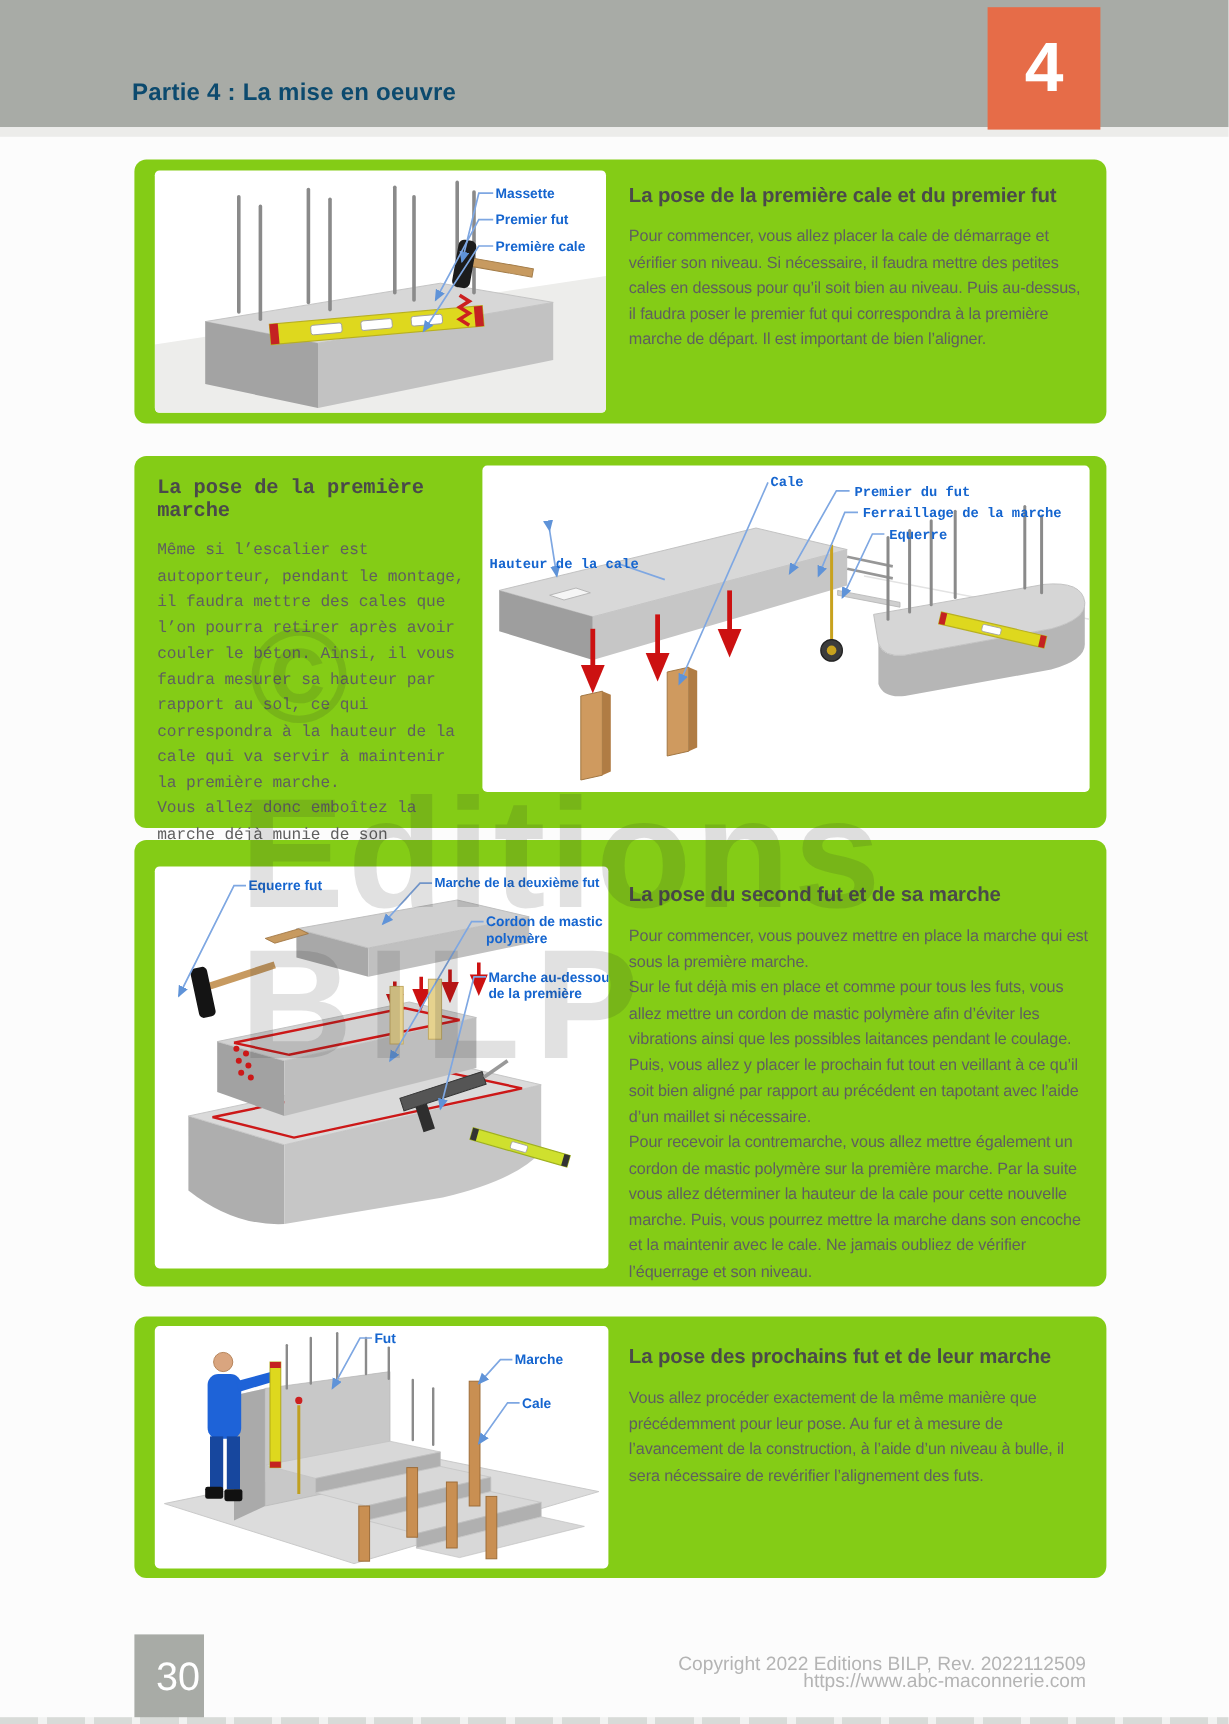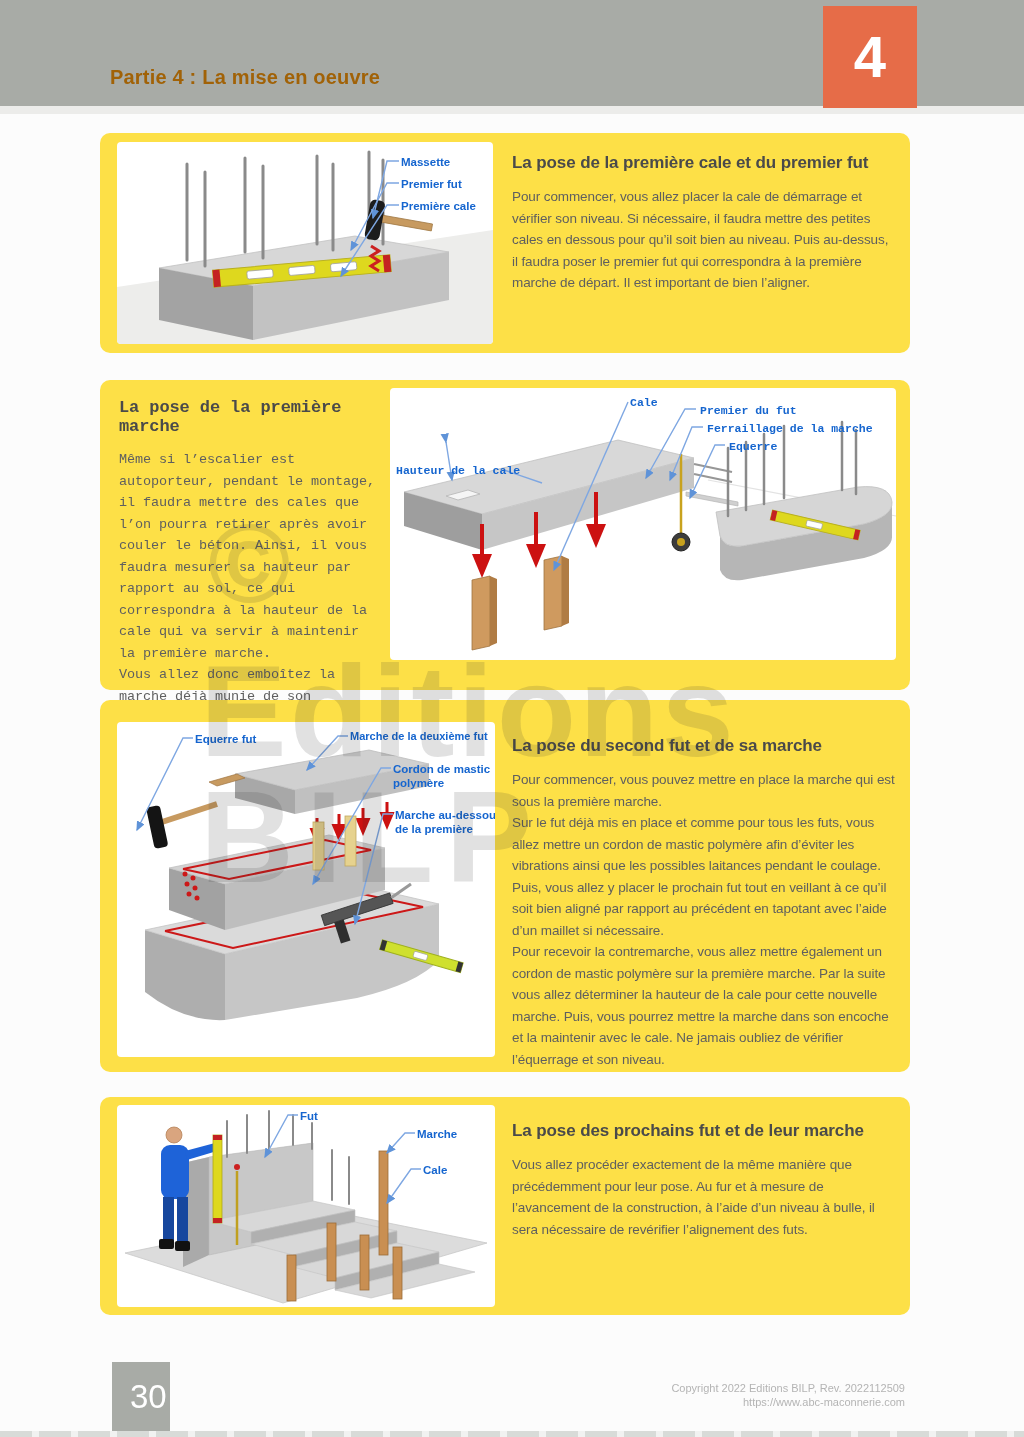--- a/index.html
+++ b/index.html
@@ -2,27 +2,27 @@
 <html lang="fr"><head>
 <meta charset="utf-8">
 <style>
   html,body{margin:0;padding:0;background:#ffffff;}
   .page{position:relative;width:1024px;height:1437px;background:#fcfcfc;overflow:hidden;
         font-family:"Liberation Sans","DejaVu Sans",sans-serif;}
 
   
   .header-band{position:absolute;left:0;top:0;width:1024px;height:106px;background:#a8aba6;}
   .header-substrip{position:absolute;left:0;top:106px;width:1024px;height:8px;background:#ececea;}
-  .header-title{position:absolute;left:110px;top:66px;font-size:20px;font-weight:700;color:#a16207;letter-spacing:.2px;}
+  .header-title{position:absolute;left:110px;top:66px;font-size:20px;font-weight:700;color:#0c4a6e;letter-spacing:.2px;}
   .chapter-box{position:absolute;left:823px;top:6px;width:94px;height:102px;background:#e66c48;
                display:flex;align-items:center;justify-content:center;}
   .chapter-num{color:#ffffff;font-size:58px;font-weight:700;line-height:1;}
 
   
-  .box{position:absolute;left:100px;width:810px;background:#fde047;border-radius:10px;z-index:1;}
+  .box{position:absolute;left:112px;width:810px;background:#84cc16;border-radius:10px;z-index:1;}
   #box1{top:133px;height:220px;}
   #box2{top:380px;height:310px;font-family:Liberation Mono, monospace;}
   #box3{top:700px;height:372px;}
   #box4{top:1097px;height:218px;}
 
   .imgpanel{position:absolute;background:#ffffff;border-radius:4px;overflow:hidden;}
   #img1{left:17px;top:9px;width:376px;height:202px;}
   #img2{left:290px;top:8px;width:506px;height:272px;}
   #img3{left:17px;top:22px;width:378px;height:335px;}
   #img4{left:17px;top:8px;width:378px;height:202px;}
@@ -43,21 +43,21 @@
   .watermark{position:absolute;z-index:2;pointer-events:none;color:rgba(45,45,45,0.14);
              font-weight:700;line-height:1;}
   #wm-copy{left:208px;top:508px;font-size:112px;}
   #wm-line1{left:200px;top:646px;font-size:130px;letter-spacing:3px;}
   #wm-line2{left:200px;top:772px;font-size:130px;letter-spacing:12px;}
 
   
   .pagenum-box{position:absolute;left:112px;top:1362px;width:58px;height:70px;background:#a8aba6;
                display:flex;align-items:center;}
   .pagenum{color:#ffffff;font-size:33px;padding-left:18px;}
-  .copyright{position:absolute;right:119px;top:1381px;text-align:right;font-size:11px;
+  .copyright{position:absolute;right:119px;top:1381px;text-align:right;font-size:16px;
              line-height:14px;color:#b4b4b4;}
   .bottom-strip{position:absolute;left:0;bottom:0;width:1024px;height:6px;
                 background:repeating-linear-gradient(90deg,#d8dbd8 0 32px,#f1f2f1 32px 39px);}
 </style>
 </head>
 <body>
 
 <div class="page">
 
   <div class="header-band"></div>

